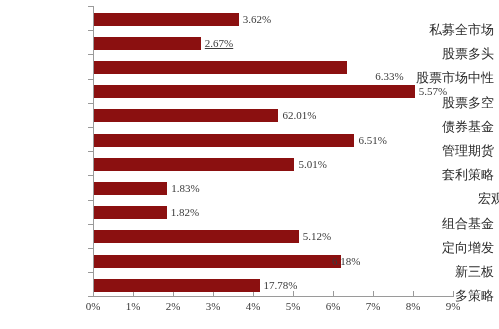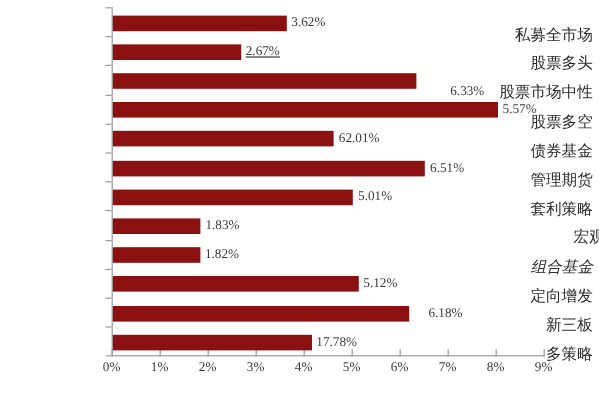--- a/index.html
+++ b/index.html
@@ -140,21 +140,21 @@
       </div>
       <div class="cat-row" style="top: 127px;">
         <div class="cat-label">管理期货</div>
       </div>
       <div class="cat-row" style="top: 151.2px;">
         <div class="cat-label">套利策略</div>
       </div>
       <div class="cat-row" style="top: 175.4px; padding-left: 36px;">
         <div class="cat-label">宏观策略</div>
       </div>
-      <div class="cat-row" style="top: 199.6px; font-style: italic;">
+      <div class="cat-row" style="top: 199.6px;">
         <div class="cat-label">组合基金</div>
       </div>
       <div class="cat-row" style="top: 223.8px;">
         <div class="cat-label">定向增发</div>
       </div>
       <div class="cat-row" style="top: 248px;">
         <div class="cat-label">新三板</div>
       </div>
       <div class="cat-row" style="top: 272.2px;">
         <div class="cat-label">多策略</div>
@@ -208,18 +208,18 @@
     <div class="bar" style="top: 181.9px; width: 73.2px; background: rgb(139, 16, 16);"></div>
     <div class="bar-value" style="top: 181.9px; left: 171.2px;">1.83%</div>
     <div class="y-tick" style="top: 200px;"></div>
     <div class="bar" style="top: 206.1px; width: 72.8px; background: rgb(139, 16, 16);"></div>
     <div class="bar-value" style="top: 206.1px; left: 170.8px;">1.82%</div>
     <div class="y-tick" style="top: 224px;"></div>
     <div class="bar" style="top: 230.3px; width: 204.8px; background: rgb(139, 16, 16);"></div>
     <div class="bar-value" style="top: 230.3px; left: 302.8px;">5.12%</div>
     <div class="y-tick" style="top: 248px;"></div>
     <div class="bar" style="top: 254.5px; width: 247.2px; background: rgb(139, 16, 16);"></div>
-    <div class="bar-value" style="top: 254.5px; left: 357px;">6.18%</div>
+    <div class="bar-value" style="top: 254.5px; left: 332px;">6.18%</div>
     <div class="y-tick" style="top: 272px;"></div>
     <div class="bar" style="top: 278.7px; width: 165.6px; background: rgb(139, 16, 16);"></div>
     <div class="bar-value" style="top: 278.7px; left: 263.6px;">17.78%</div>
     <div class="y-tick" style="top: 296px;"></div>
   </div>
 
 </body></html>

